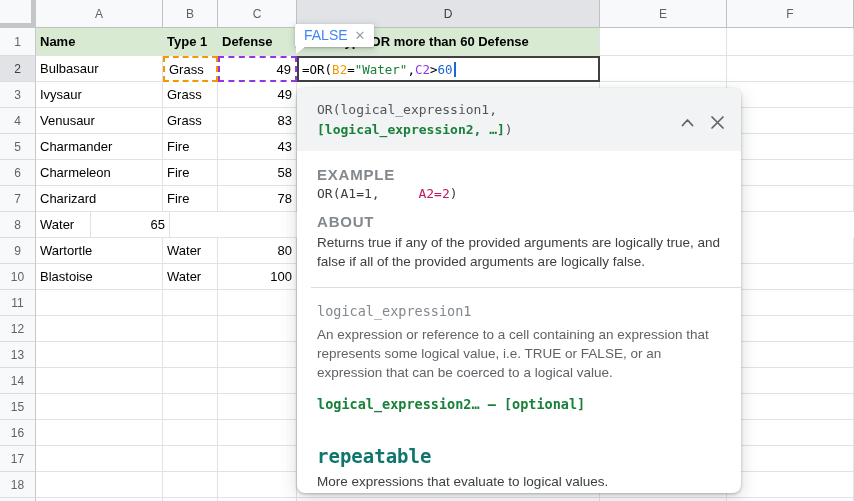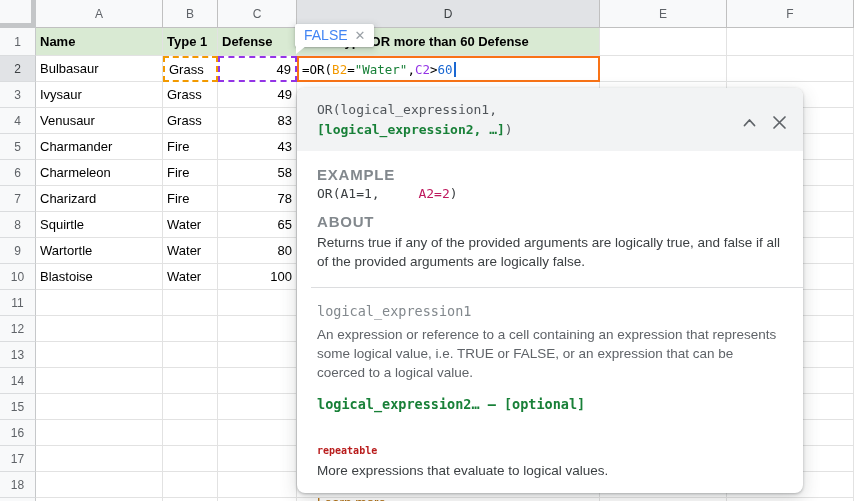--- a/index.html
+++ b/index.html
@@ -34,42 +34,42 @@
   .rh.hl { background: #e1e3e6; color: #3c4043; }
   .cell {
     display: flex; align-items: center; padding: 0 4px; overflow: hidden;
     white-space: nowrap; border-right: 1px solid #e2e2e2; border-bottom: 1px solid #e2e2e2;
   }
   .cell.green { background: #d9ead3; font-weight: bold; }
   .cell.num { justify-content: flex-end; }
   .cell.ref-orange { border: 2px dashed #f29900; }
   .cell.ref-purple { border: 2px dashed #9334e6; }
   .cell.sel {
-    border: 2px solid #f97316; background: #fff; padding: 0 3px;
+    border: 2px solid #404040; background: #fff; padding: 0 3px;
     font-family: "DejaVu Sans Mono", "Liberation Mono", monospace; font-size: 12.5px;
   }
   .tok-orange { color: #f29900; } .tok-green { color: #188038; }
   .tok-purple { color: #9334e6; } .tok-blue { color: #1967d2; }
   .caret { display: inline-block; width: 2px; height: 15px; background: #1967d2; margin-left: 1px; }
   
   .chip {
     position: absolute; left: 295px; top: 24px; z-index: 40;
     background: #fff; border-radius: 2px; padding: 3px 8px 4px 9px;
     display: flex; align-items: center; gap: 7px;
     box-shadow: 0 1px 2px rgba(60,64,67,.3), 0 2px 6px 2px rgba(60,64,67,.15);
   }
   .chip::after {
     content: ""; position: absolute; left: 1px; bottom: -7px;
     border-top: 8px solid #fff; border-right: 10px solid transparent;
   }
   .chip-val { color: #4285f4; font-size: 14px; }
   .chip-x { color: #9aa0a6; font-size: 13px; cursor: pointer; }
   
   .tooltip {
-    position: absolute; left: 297px; top: 88px; width: 506px; height: 405px; z-index: 30;
+    position: absolute; left: 297px; top: 88px; width: 444px; height: 405px; z-index: 30;
     background: #fff; border-radius: 8px;
     box-shadow: 0 1px 3px rgba(60,64,67,.35), 0 6px 18px rgba(60,64,67,.2);
   }
   .tt-head {
     background: #f2f3f4; border-radius: 8px 8px 0 0;
     padding: 12px 16px 11px 20px; display: flex; justify-content: space-between;
   }
   .mono { font-family: "DejaVu Sans Mono", "Liberation Mono", monospace; }
   .sig { font-size: 13px; line-height: 1.55; color: #50555a; }
   .sig .opt { color: #188038; font-weight: bold; }
@@ -77,21 +77,21 @@
   .tt-iconbtn { cursor: pointer; display: inline-flex; }
   .tt-body { padding: 15px 20px 0 20px; }
   .lbl { font-size: 15px; font-weight: bold; color: #82888d; letter-spacing: .8px; margin-bottom: 3px; }
   .code { font-size: 13px; color: #3c4043; margin-bottom: 12px; }
   .code .hl-green { color: #be185d; font-weight: normal; margin-left: 31px; }
   .about-text { font-size: 13.5px; color: #3c4043; line-height: 1.42; }
   .tt-divider { height: 1px; background: #dcdddf; margin: 15px -20px 15px -6px; }
   .param-name { font-size: 13.5px; color: #82888d; margin-bottom: 6px; }
   .param-desc { font-size: 13.5px; color: #5f6368; line-height: 1.42; }
   .param2-name { font-size: 13.5px; color: #188038; font-weight: bold; margin: 14px 0 11px; }
-  .repeatable { font-size: 10px; color: #b91c1c; font-weight: bold; margin-bottom: 7px; margin-top: 33px; }
+  .repeatable { font-size: 19px; color: #0f766e; font-weight: bold; margin-bottom: 7px; margin-top: 33px; }
   .param2-desc { font-size: 13.5px; color: #3c4043; }
   .learn-more { display: inline-block; margin-top: 17px; color: #a16207; font-size: 13.5px; text-decoration: none; cursor: pointer; }
 </style>
 </head>
 <body>
 
 <div class="sheet">
 
   <div class="colhead-row">
     <div class="corner"></div>
@@ -173,21 +173,20 @@
     <div class="rh">7</div>
     <div class="cell wA">Charizard</div>
     <div class="cell wB">Fire</div>
     <div class="cell wC num">78</div>
     <div class="cell wD"></div>
     <div class="cell wE"></div>
     <div class="cell wF"></div>
   </div>
   <div class="row">
     <div class="rh">8</div>
-    <div class="cell wA">Squirtle</div>
     <div class="cell wB">Water</div>
     <div class="cell wC num">65</div>
     <div class="cell wD"></div>
     <div class="cell wE"></div>
     <div class="cell wF"></div>
   </div>
   <div class="row">
     <div class="rh">9</div>
     <div class="cell wA">Wartortle</div>
     <div class="cell wB">Water</div>

